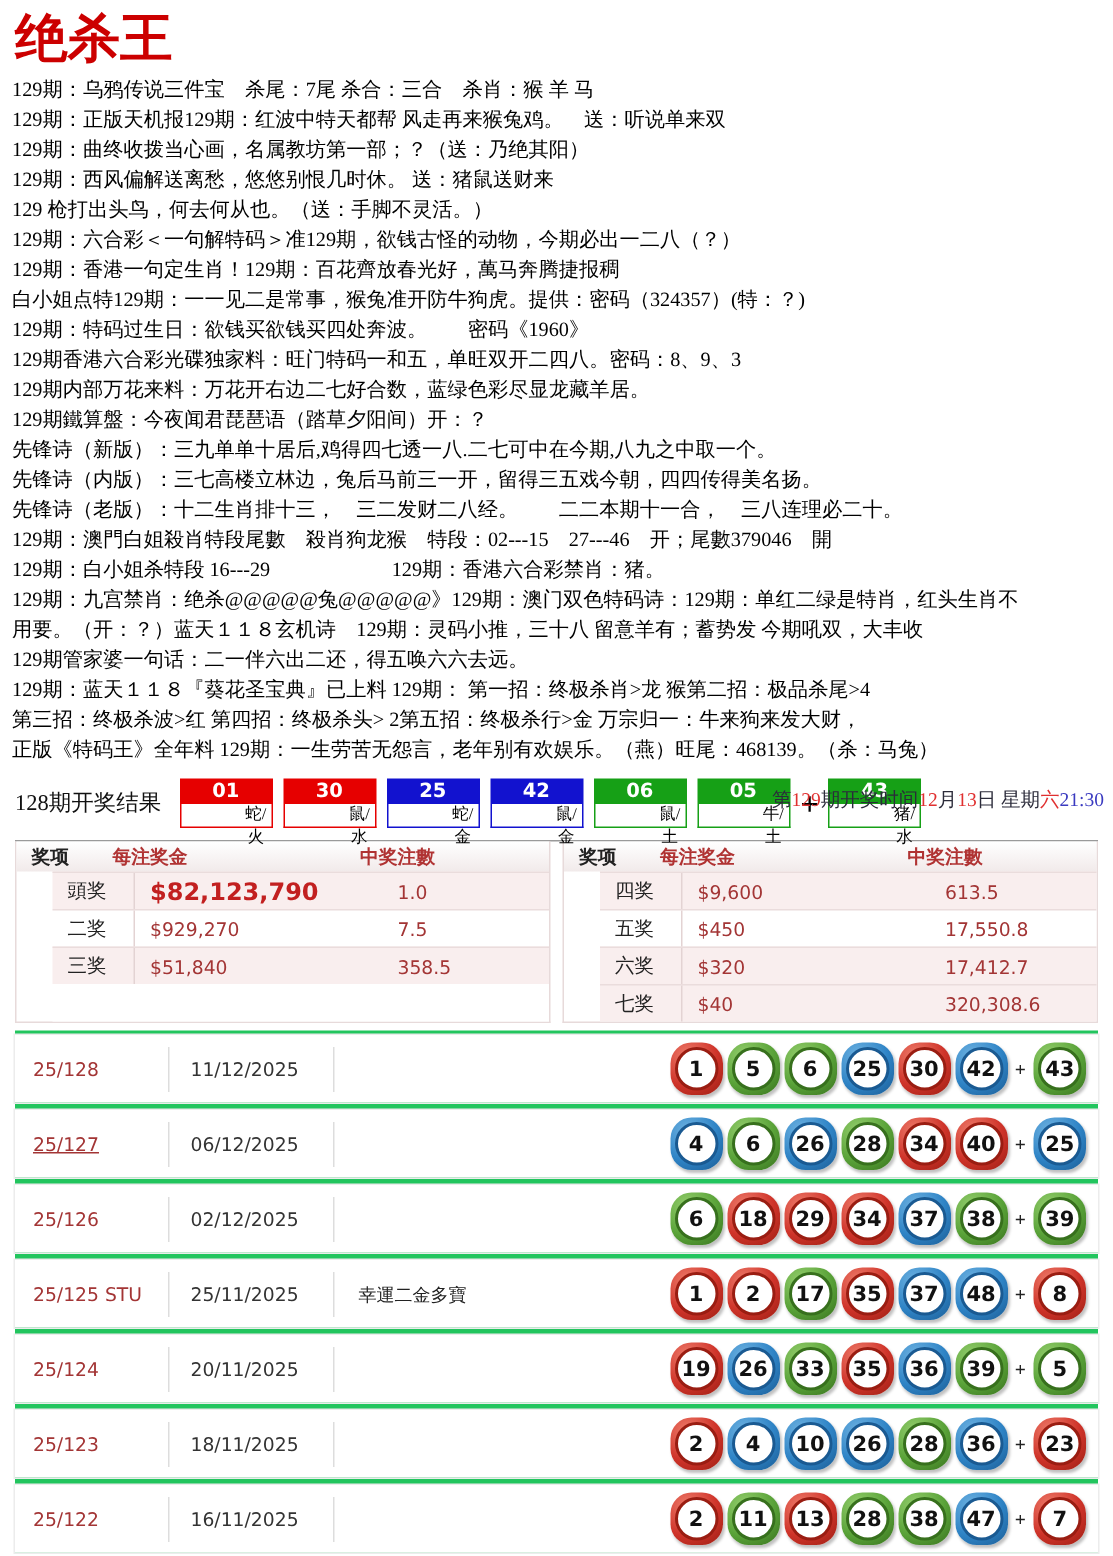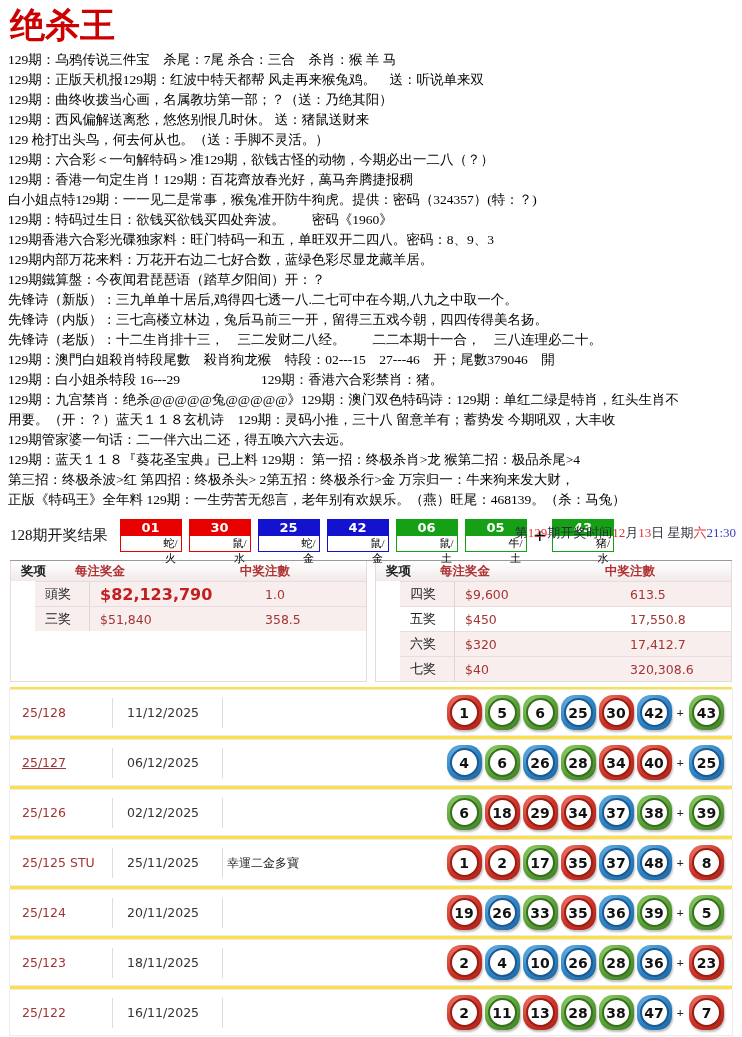--- a/index.html
+++ b/index.html
@@ -35,26 +35,26 @@
   .prow.white{background:#ffffff;}
   .prow.empty{background:#ffffff;border-top:1px solid #fff;}
   .c1{width:44px;padding-left:10px;color:#222;flex-shrink:0;}
   .prow .c1{border-right:1px solid #e3d3d3;height:100%;display:flex;align-items:center;}
   .c2{width:155px;padding-left:10px;color:#a33535;flex-shrink:0;font-family:"DejaVu Sans",sans-serif;font-size:12.5px;}
   .c3{flex:1;padding-left:10px;color:#a33535;font-family:"DejaVu Sans",sans-serif;font-size:12.5px;}
   .phead .c2,.phead .c3{font-family:"Liberation Serif",serif;color:#b03333;font-size:12.5px;}
   .amt-top{font-size:16px;font-weight:bold;color:#c22020;}
 
   
-  .history{margin:5px 10px 0 10px;background:#fde047;padding-top:3px;}
+  .history{margin:5px 10px 0 10px;background:#22c55e;padding-top:3px;}
   .hrow{display:flex;align-items:center;height:45px;background:#fff;margin-bottom:5px;outline:1px solid #ececec;}
   .hcol-period{width:90px;padding-left:12px;font-size:12.5px;color:#a33535;font-family:"DejaVu Sans",sans-serif;flex-shrink:0;cursor:pointer;}
   .hcol-period.u{text-decoration:underline;}
   .hcol-date{width:95px;padding-left:14px;font-size:12.5px;color:#333;font-family:"DejaVu Sans",sans-serif;border-left:1px solid #ddd;height:30px;line-height:30px;flex-shrink:0;}
-  .hcol-note{flex:1;padding-left:4px;font-size:12px;color:#222;border-left:1px solid #ddd;height:30px;line-height:30px;overflow:hidden;white-space:nowrap;}
+  .hcol-note{flex:1;padding-left:16px;font-size:12px;color:#222;border-left:1px solid #ddd;height:30px;line-height:30px;overflow:hidden;white-space:nowrap;}
   .hballs{display:flex;align-items:center;padding-right:8px;}
   .hball{width:35px;height:35px;margin-left:3px;border-radius:40%;position:relative;display:flex;align-items:center;justify-content:center;
          background:radial-gradient(circle at 32% 26%, var(--light), var(--main) 55%, var(--dark));box-shadow:1px 2px 2px rgba(0,0,0,.25);flex-shrink:0;}
   .hball .in{width:25px;height:25px;border-radius:50%;background:#fff;border:2px solid var(--dark);display:flex;align-items:center;justify-content:center;
              font-family:"DejaVu Sans",sans-serif;font-weight:bold;font-size:14px;color:#111;}
   .hplus{font-size:13px;font-weight:bold;color:#222;margin:0 2px 0 5px;}
 </style>
 </head>
 <body>
 
@@ -128,20 +128,25 @@
         <div class="phead">
           <span class="c1">奖项</span>
           <span class="c2">每注奖金</span>
           <span class="c3">中奖注數</span>
         </div>
         <div class="prow pink">
           <span class="c1">頭奖</span>
           <span class="c2 amt-top">$82,123,790</span>
           <span class="c3">1.0</span>
         </div>
+        <div class="prow white">
+          <span class="c1">二奖</span>
+          <span class="c2">$929,270</span>
+          <span class="c3">7.5</span>
+        </div>
         <div class="prow pink">
           <span class="c1">三奖</span>
           <span class="c2">$51,840</span>
           <span class="c3">358.5</span>
         </div>
         <div class="prow empty"></div>
       </div>
     <div class="phalf" id="prize-right">
         <div class="phead">
           <span class="c1">奖项</span>

